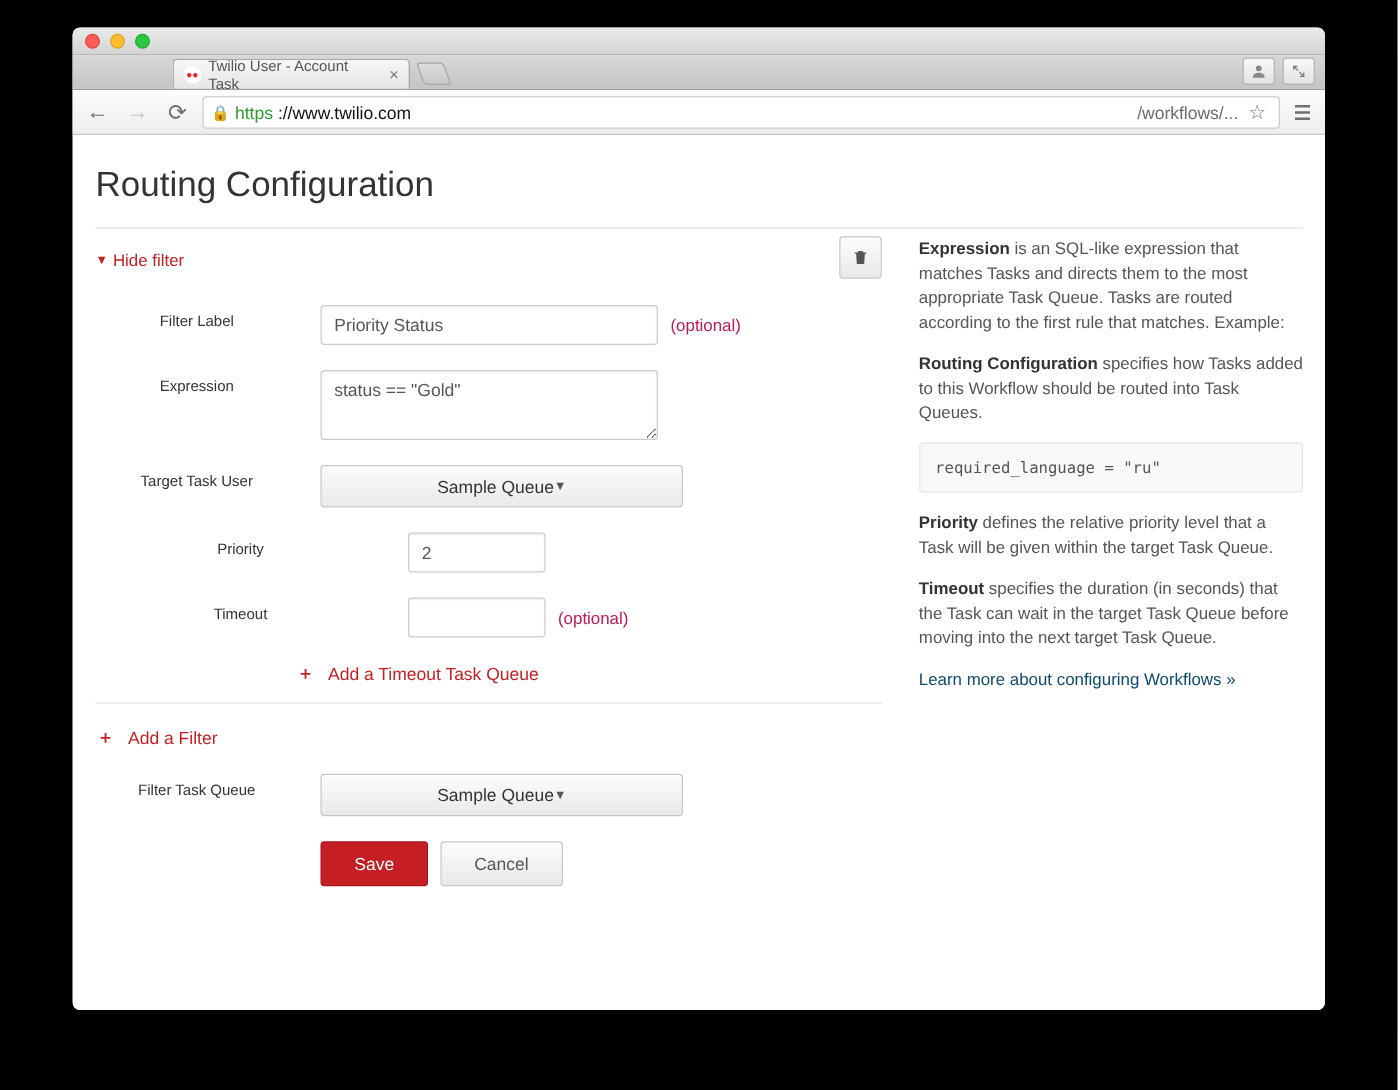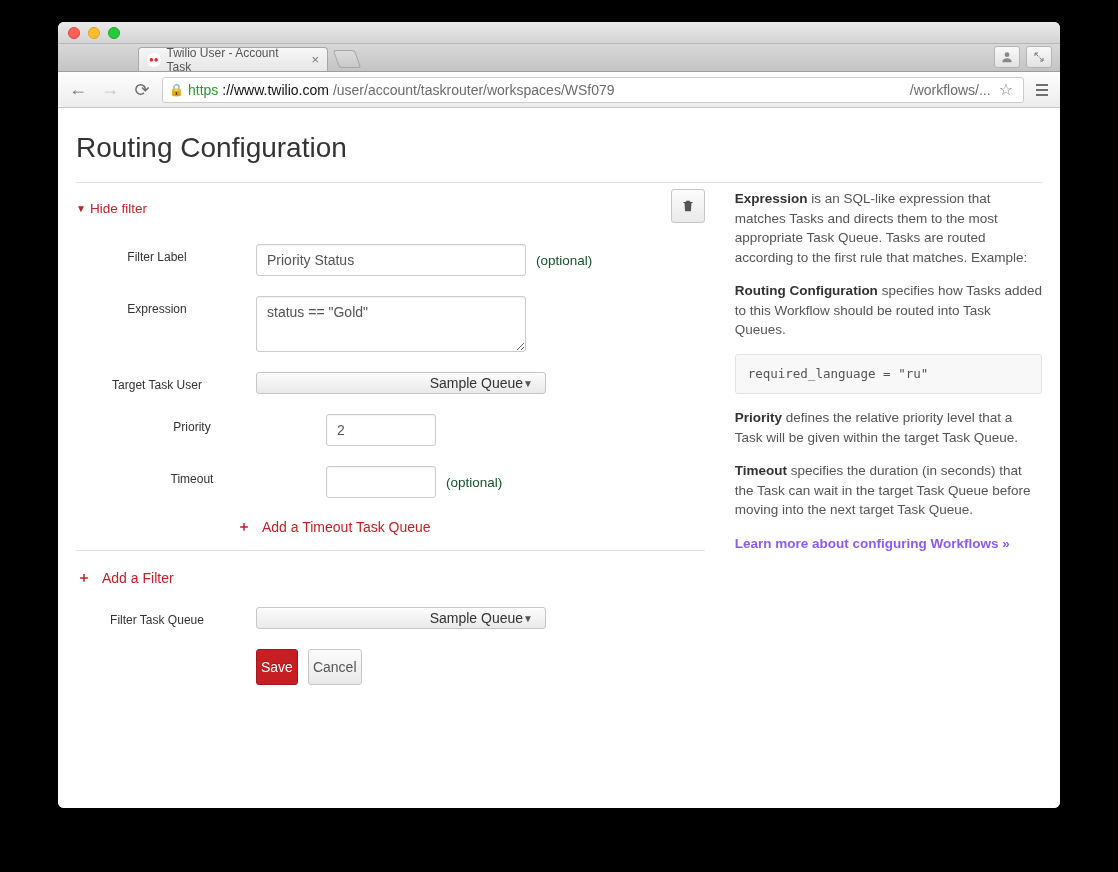--- a/index.html
+++ b/index.html
@@ -163,31 +163,31 @@
   .form-row input[type=text], .form-row textarea {
     border:1px solid #ccc;
     border-radius:3px;
     padding:7px 10px;
     font-size:14px;
     font-family:inherit;
     color:#555;
     box-shadow: inset 0 1px 2px rgba(0,0,0,0.06);
   }
   .form-row textarea { resize: both; }
-  .optional { color:#14532d; font-size:13.5px; }
+  .optional { color:#be185d; font-size:13.5px; }
 
   .select-like {
     width: 290px;
-    height:22px;
+    height:34px;
     border:1px solid #c6c6c6;
     border-radius:3px;
     background:linear-gradient(#fcfcfc,#e9e9e9);
     display:flex;
     align-items:center;
-    justify-content:flex-end;
+    justify-content:center;
     padding:0 12px;
     color:#333;
     font-size:14px;
     box-shadow: inset 0 1px 0 #fff;
     cursor:pointer;
   }
   .select-like .arrow { font-size:10px; color:#555;}
 
   .del-btn {
     width:34px;height:34px;
@@ -218,25 +218,25 @@
   .code-block {
     border:1px solid #e3e3e3;
     border-radius:3px;
     background:#f8f8f8;
     padding:10px 12px;
     font-family: "Menlo","Monaco",monospace;
     font-size:12.5px;
     color:#555;
     margin-bottom:14px;
   }
-  .right-col a.learn { color:#8b5cf6; text-decoration:none;font-weight:bold;}
+  .right-col a.learn { color:#0c4a6e; text-decoration:none;}
 
   .btn {
     border-radius:3px;
-    padding:9px 4px;
+    padding:9px 26px;
     font-size:14px;
     cursor:pointer;
     border:1px solid;
   }
   .btn-save {
     background:#c51f24;
     border-color:#a6151b;
     color:#fff;
     text-shadow:0 -1px 0 rgba(0,0,0,0.2);
   }
@@ -286,21 +286,20 @@
   </div>
 
   <div class="toolbar">
     <div class="nav-btn">←</div>
     <div class="nav-btn disabled">→</div>
     <div class="nav-btn">⟳</div>
     <div class="urlbar">
       <span class="lock">🔒</span>
       <span class="https">https</span>
         <span class="dom">://www.twilio.com</span>
-        <span class="path">/user/account/taskrouter/workspaces/WSf079</span>
       <span class="path" style="margin-left:auto">/workflows/...</span>
       <span class="star">☆</span>
     </div>
     <div class="hamburger">
         <span></span>
         <span></span>
         <span></span>
       </div>
   </div>
 

